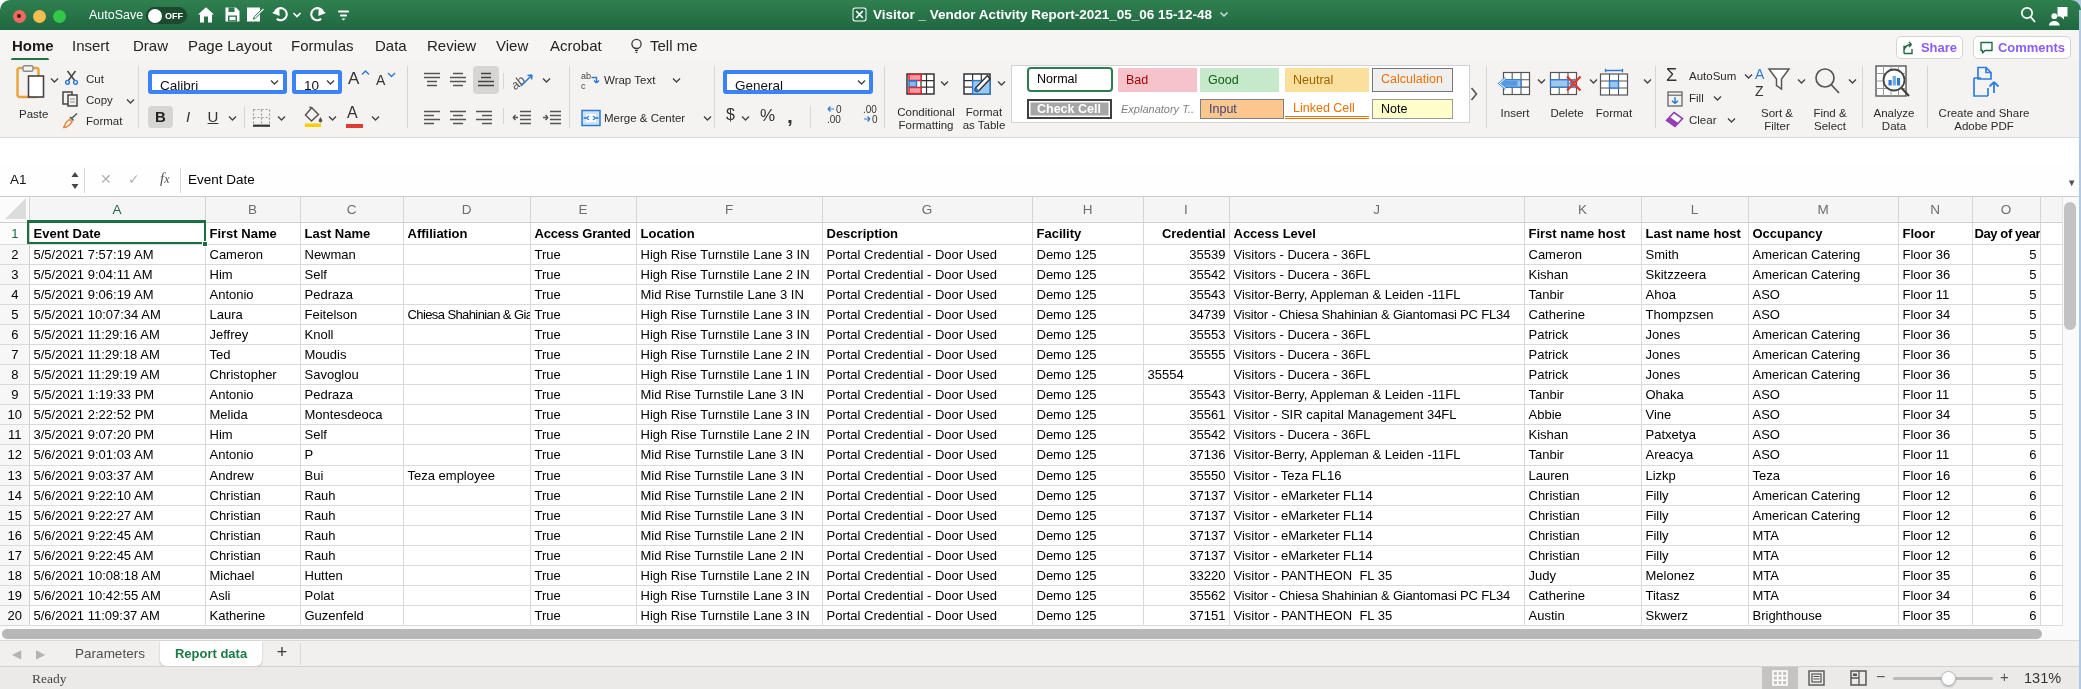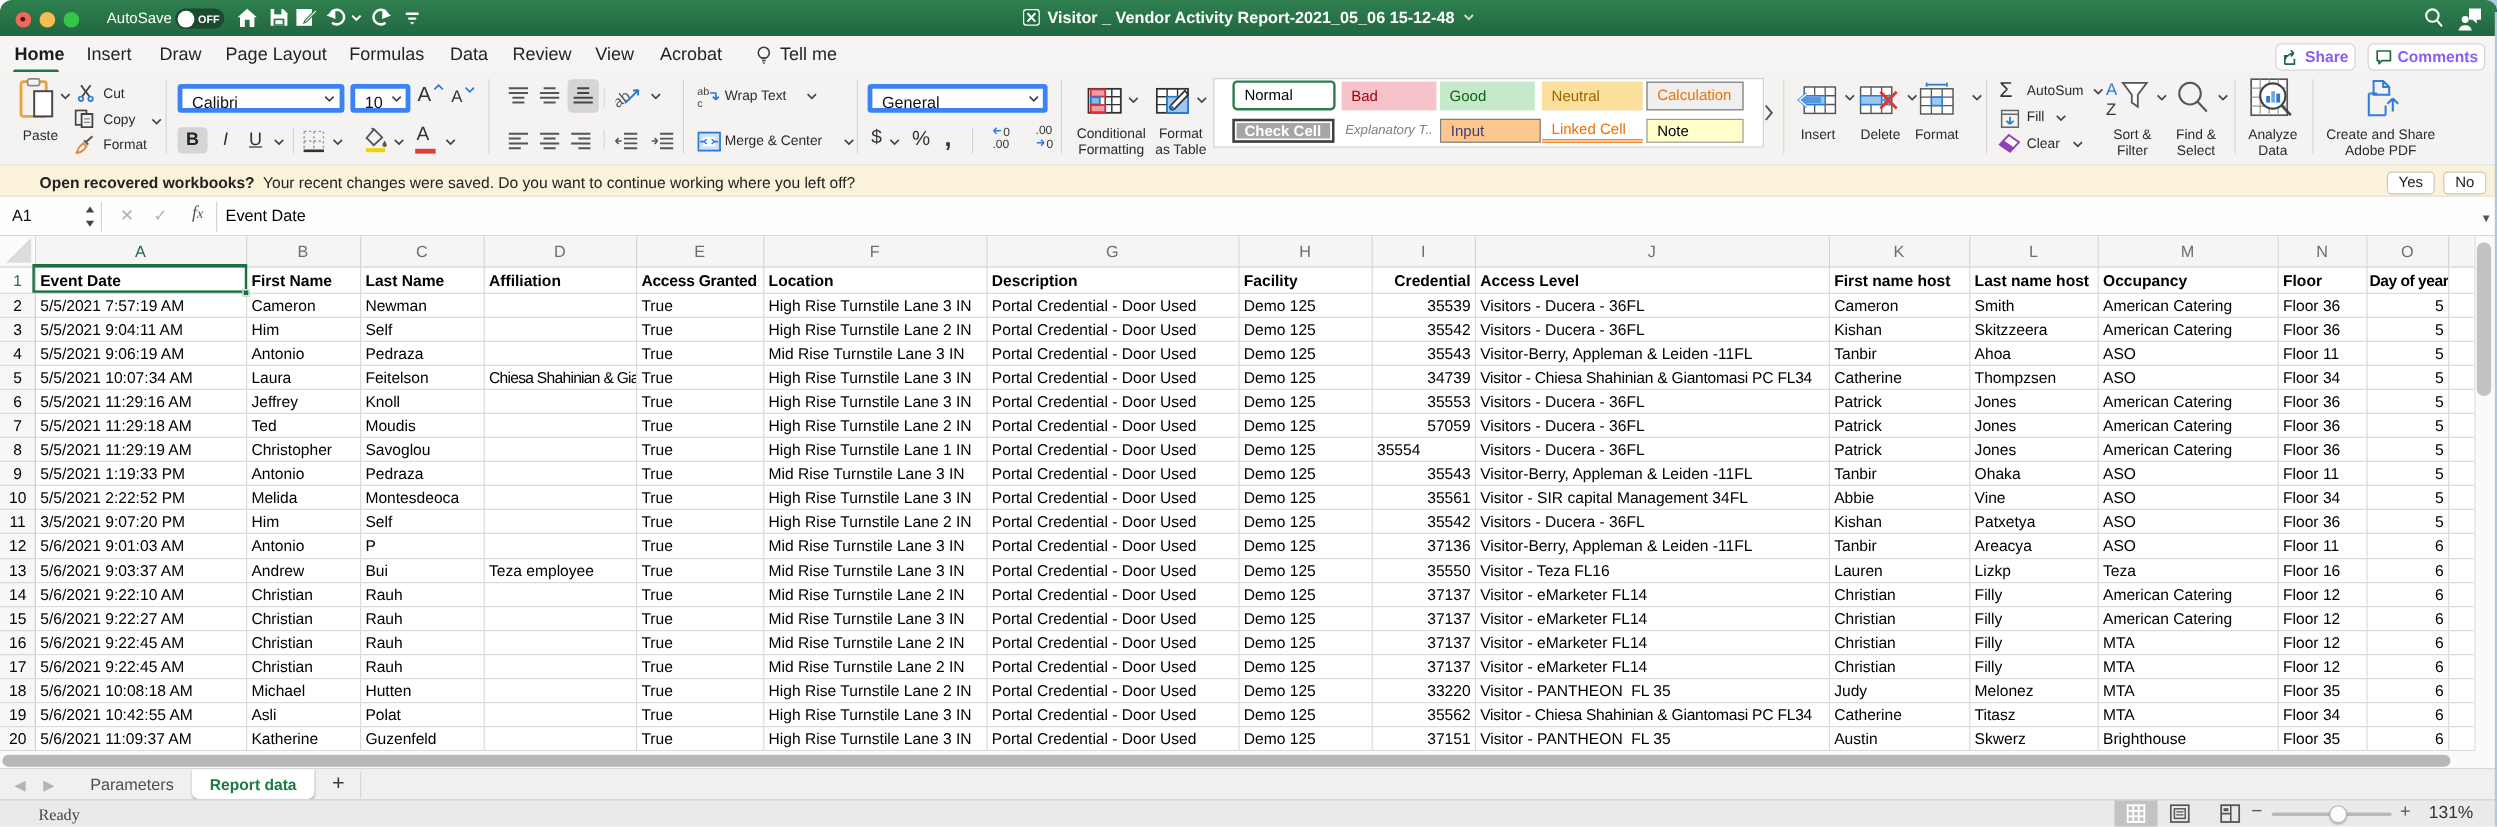--- a/index.html
+++ b/index.html
@@ -435,25 +435,20 @@
     <div class="rlblc" style="left:1863px; top:47px; width:62px;">Analyze<br>Data</div>
     <div class="rsep" style="left:1927px;"></div>
     <svg class="abs" style="left:1968px; top:6px;" width="36" height="34" viewBox="0 0 36 34">
         <path d="M10 1.5 H18 L23 6.5 V13 H10 Z M18 1.5 V6.5 H23" fill="none" stroke="#2f7de1" stroke-width="1.7"></path>
         <path d="M6 12 H13 M6 12 V30 H20 M20 22 V30" fill="none" stroke="#2f7de1" stroke-width="1.7"></path>
         <path d="M26 16 L26 27 M26 16 L21.5 20.5 M26 16 L30.5 20.5" stroke="#2f7de1" stroke-width="1.8" fill="none"></path>
       </svg>
     <div class="rlblc" style="left:1925px; top:47px; width:118px;">Create and Share<br>Adobe PDF</div>
   </div>
 
-  <div id="notif">
-    <div style="position:absolute; left:33px; top:7px;"><b>Open recovered workbooks?</b>&nbsp; Your recent changes were saved. Do you want to continue working where you left off?</div>
-    <div class="nbtn" style="left:1989px; width:40px;">Yes</div>
-    <div class="nbtn" style="left:2036px; width:36px;">No</div>
-  </div>
 
   <div id="fbar">
     <div style="position:absolute; left:10px; top:8px; font-size:13.5px; color:#111;">A1</div>
     <svg style="position:absolute; left:70px; top:7px;" width="10" height="19" viewBox="0 0 10 19">
         <path d="M5 1 L8.5 6 H1.5 Z" fill="#444"></path>
         <path d="M5 18 L1.5 13 H8.5 Z" fill="#444"></path>
       </svg>
     <div style="position:absolute; left:84px; top:4px; width:1px; height:25px; background:#d5d5d5;"></div>
     <div style="position:absolute; left:100px; top:7px; color:#b0b0b0; font-size:14px;">✕</div>
     <div style="position:absolute; left:128px; top:7px; color:#b0b0b0; font-size:14px;">✓</div>
@@ -623,21 +618,21 @@
           <tr class="datarow rr">
             <td class="gut" style="">7</td>
             <td style="">5/5/2021 11:29:18 AM</td>
             <td style="">Ted</td>
             <td style="">Moudis</td>
             <td style=""></td>
             <td style="">True</td>
             <td style="">High Rise Turnstile Lane 2 IN</td>
             <td style="">Portal Credential - Door Used</td>
             <td style="">Demo 125</td>
-            <td style="text-align:right;">57059</td>
+            <td style="text-align:right;">35555</td>
             <td style="">Visitors - Ducera - 36FL</td>
             <td style="">Patrick</td>
             <td style="">Jones</td>
             <td style="">American Catering</td>
             <td style="">Floor 36</td>
             <td style="text-align:right;">5</td>
             <td></td>
           </tr>
           <tr class="datarow rr">
             <td class="gut" style="">8</td>

